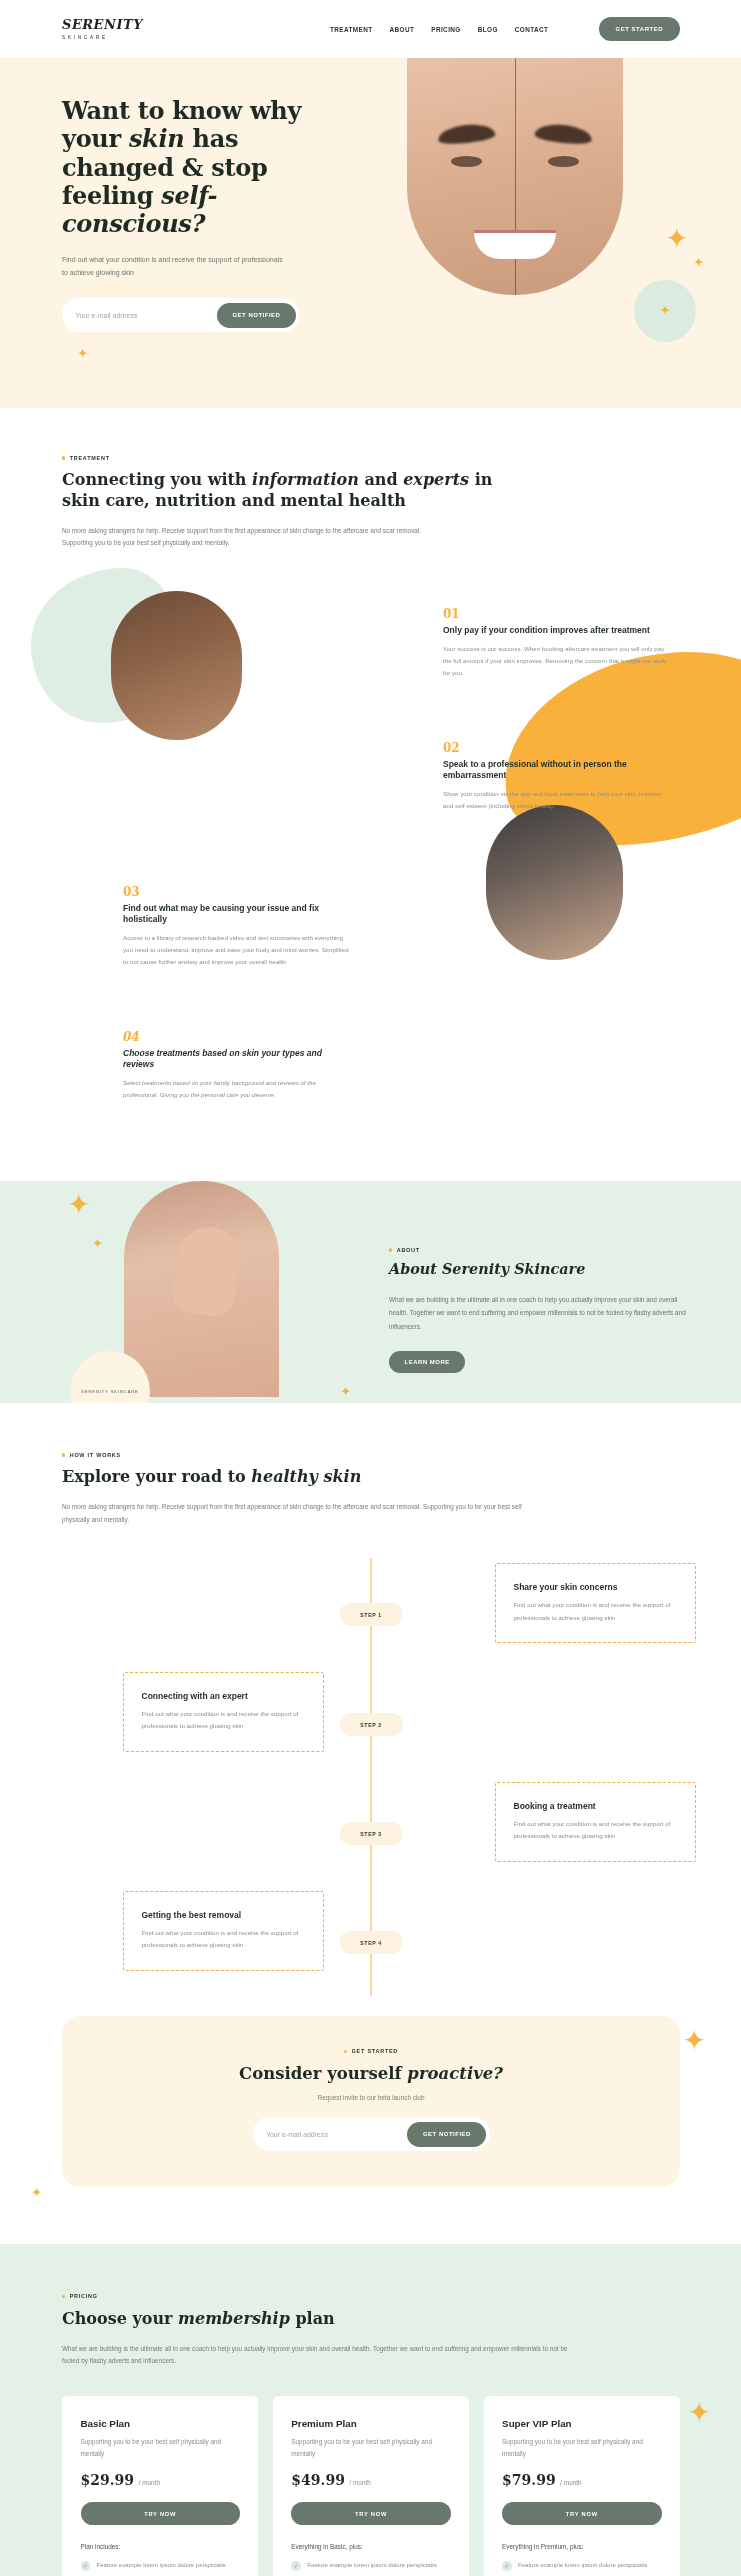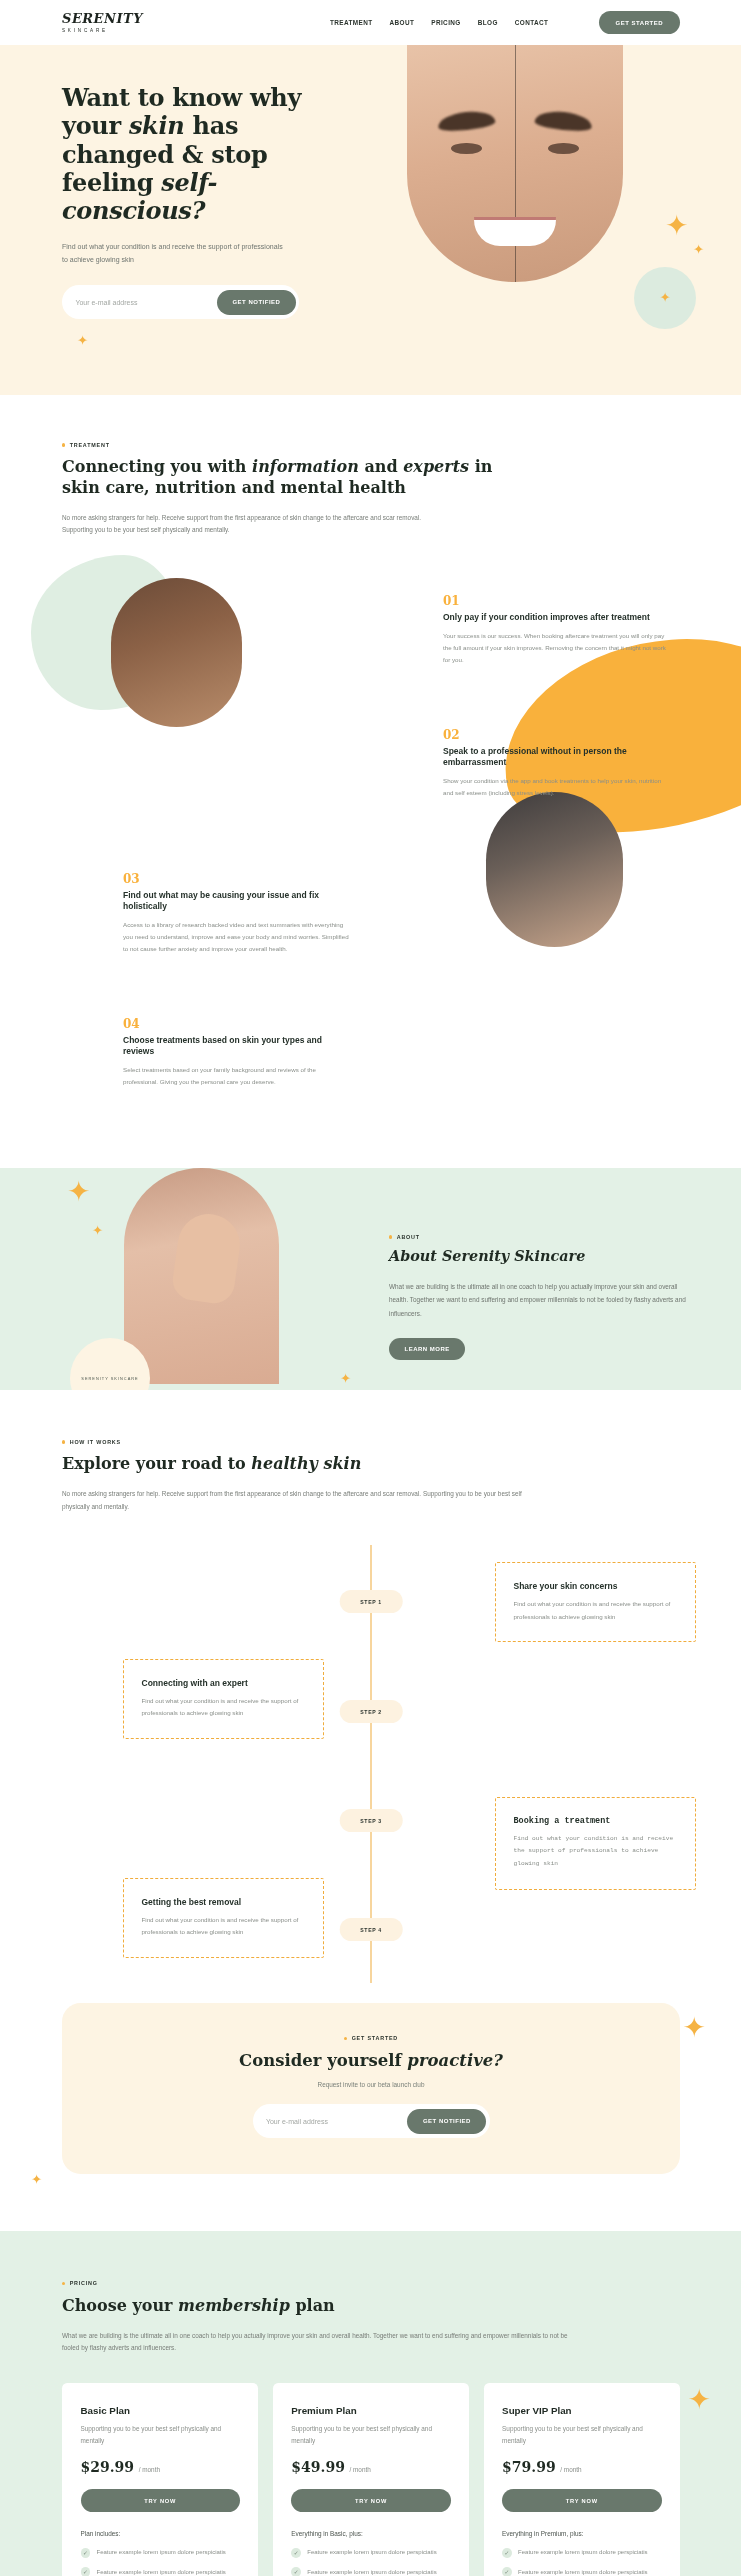--- a/index.html
+++ b/index.html
@@ -7,21 +7,21 @@
     width: 742px;
     font-family: "Liberation Sans", sans-serif;
     background: #ffffff;
     color: #2e3a33;
     overflow-x: hidden;
   }
   .serif { font-family: "DejaVu Serif", "Liberation Serif", serif; }
 
   
   .nav {
-    height: 45px;
+    height: 58px;
     display: flex;
     align-items: center;
     padding: 16px 62px;
     background: #fff;
     position: relative;
     z-index: 40;
   }
   .logo-wrap { width: 113px; }
   .logo-main {
     font-family: "DejaVu Serif", serif;
@@ -317,21 +317,21 @@
     border-radius: 2.1px;
     padding: 18.5px 17.5px;
     background: #fff;
   }
   .step-card h4 {
     font-size: 8.5px; font-weight: 700; color: #25312a;
   }
   .step-card p {
     font-size: 6.2px; line-height: 2; color: #8a8f8a; margin-top: 6.7px;
   }
-  .card-right { left: 433px; margin-top: 12px; }
+  .card-right { left: 433px; }
   .card-left  { left: 61px; }
 
   
   .cta-band {
     background: #fff;
     padding: 0 62px 57px;
     position: relative;
   }
   .cta-box {
     background: #fdf4e3;
@@ -455,21 +455,21 @@
       <h3>Speak to a professional without in person the embarrassment</h3>
       <p>Show your condition via the app and book treatments to help your skin, nutrition and self esteem (including stress levels).</p>
     </div>
 
     <div class="feat" style="left:61px; top:314px;">
       <div class="num serif">03</div>
       <h3>Find out what may be causing your issue and fix holistically</h3>
       <p>Access to a library of research backed video and text summaries with everything you need to understand, improve and ease your body and mind worries. Simplified to not cause further anxiety and improve your overall health.</p>
     </div>
 
-    <div class="feat" style="left:61px; top:459px;">
+    <div class="feat" style="left:61px; top:459px;font-style:italic;">
       <div class="num serif">04</div>
       <h3>Choose treatments based on skin your types and reviews</h3>
       <p>Select treatments based on your family background and reviews of the professional. Giving you the personal care you deserve.</p>
     </div>
   </div>
 </section>
 
 <section class="about">
   <div class="sparkle sp-big" style="left:67px; top:10.3px;">✦</div>
   <div class="sparkle sp-sm" style="left:92px; top:56px;">✦</div>
@@ -510,21 +510,21 @@
       <p>Find out what your condition is and receive the support of professionals to achieve glowing skin</p>
     </div>
 
     <div class="step-chip" style="top:155px;">STEP 2</div>
     <div class="step-card card-left" style="top:114px;">
       <h4>Connecting with an expert</h4>
       <p>Find out what your condition is and receive the support of professionals to achieve glowing skin</p>
     </div>
 
     <div class="step-chip" style="top:264px;">STEP 3</div>
-    <div class="step-card card-right" style="top:240px;font-family:Liberation Mono, monospace;">
+    <div class="step-card card-right" style="top:224px;">
       <h4>Booking a treatment</h4>
       <p>Find out what your condition is and receive the support of professionals to achieve glowing skin</p>
     </div>
 
     <div class="step-chip" style="top:373px;">STEP 4</div>
     <div class="step-card card-left" style="top:333px;">
       <h4>Getting the best removal</h4>
       <p>Find out what your condition is and receive the support of professionals to achieve glowing skin</p>
     </div>
   </div>

